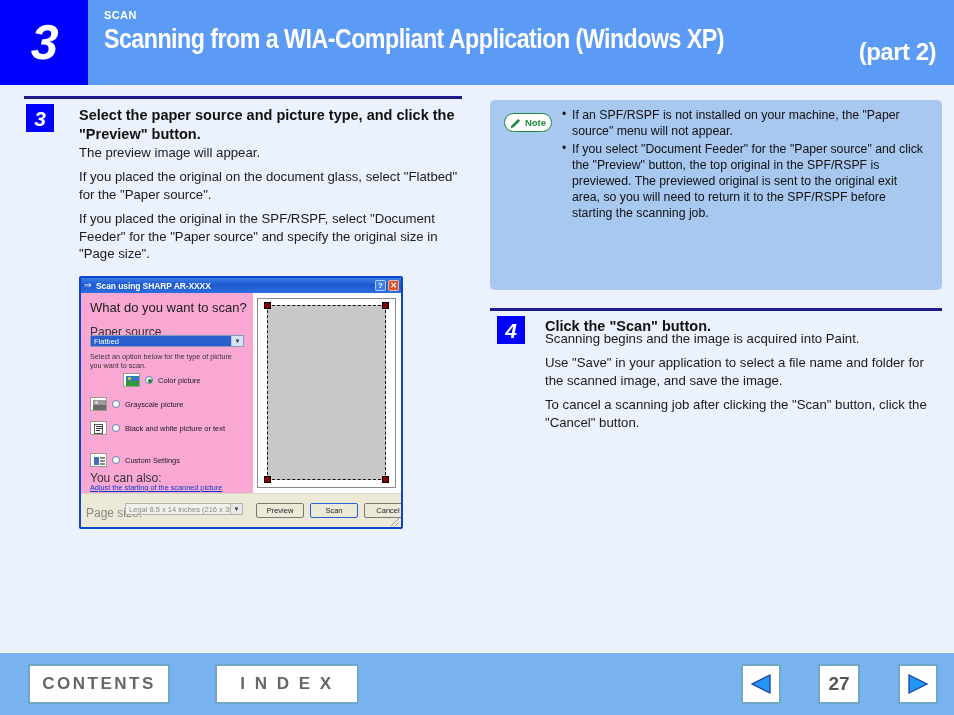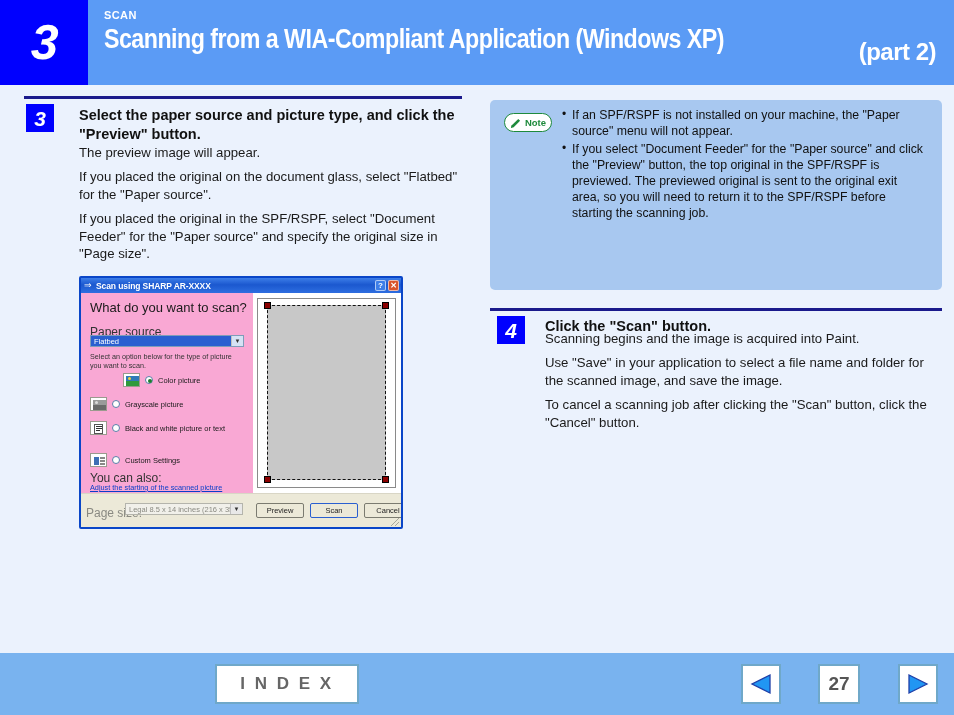--- a/index.html
+++ b/index.html
@@ -405,20 +405,21 @@
   <span>4</span>
 </div>
 <div class="step-title" style="left:545px; top:317px; width:390px;">Click the "Scan" button.</div>
 <div class="step-body" style="left:545px; top:330px; width:392px;">
   <p>Scanning begins and the image is acquired into Paint.</p>
   <p>Use "Save" in your application to select a file name and folder for the scanned image, and save the image.</p>
   <p>To cancel a scanning job after clicking the "Scan" button, click the "Cancel" button.</p>
 </div>
 
 <div class="footer">
+  <div class="fbtn" style="left:28px; width:142px;">CONTENTS</div>
   <div class="fbtn" style="left:215px; width:144px;">I N D E X</div>
 
   <div class="navbtn" style="left:741px;">
     <svg width="24" height="22" viewBox="0 0 24 22">
       <polygon points="21,2 21,20 3,11" fill="#2196f3" stroke="#1f3fa8" stroke-width="1.3"></polygon>
     </svg>
   </div>
   <div class="pagebox" style="left:818px;">27</div>
   <div class="navbtn" style="left:898px;">
     <svg width="24" height="22" viewBox="0 0 24 22">

